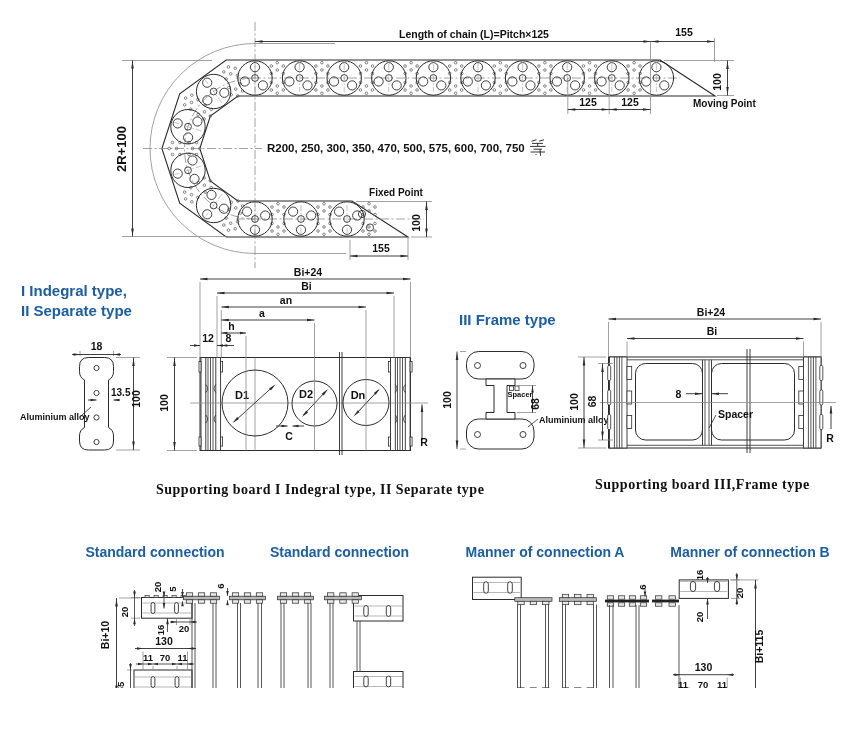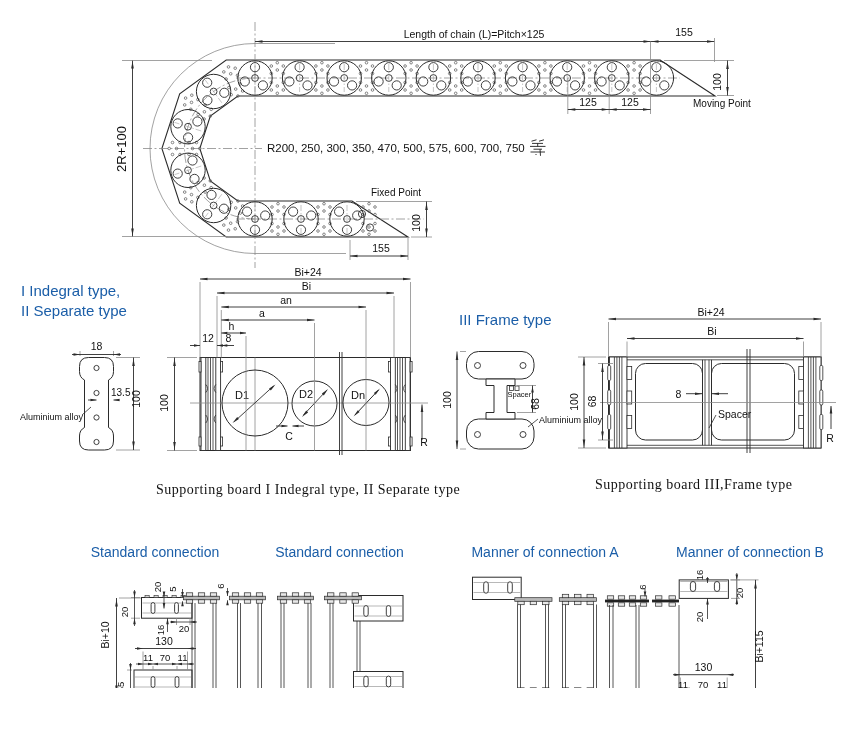--- a/index.html
+++ b/index.html
@@ -1,16 +1,16 @@
 <!DOCTYPE html>
 <html><head>
 <meta charset="utf-8">
 <style>
 html,body{margin:0;padding:0;background:#fff;}
-#page{width:850px;height:688px;position:relative;overflow:hidden;}
+#page{width:850px;height:688px;position:relative;overflow:hidden;font-weight:bold;}
 </style>
 </head>
 <body>
 
 <div id="page">
 <svg width="850" height="750" viewBox="0 0 850 750">
 
 <g>
         <path d="M660,60 L715,96 L255,96 L237.9,96 L210.3,116.1 L199.8,148.5 L210.3,180.9 L237.9,201 L255,201 L352,201 L408,237 L255,237 L226.2,237 L179.7,203.2 L161.9,148.5 L179.7,93.8 L226.2,60 L255,60 Z" fill="#fff" stroke="#2b2b2b" stroke-width="1.1"></path>
       </g>

